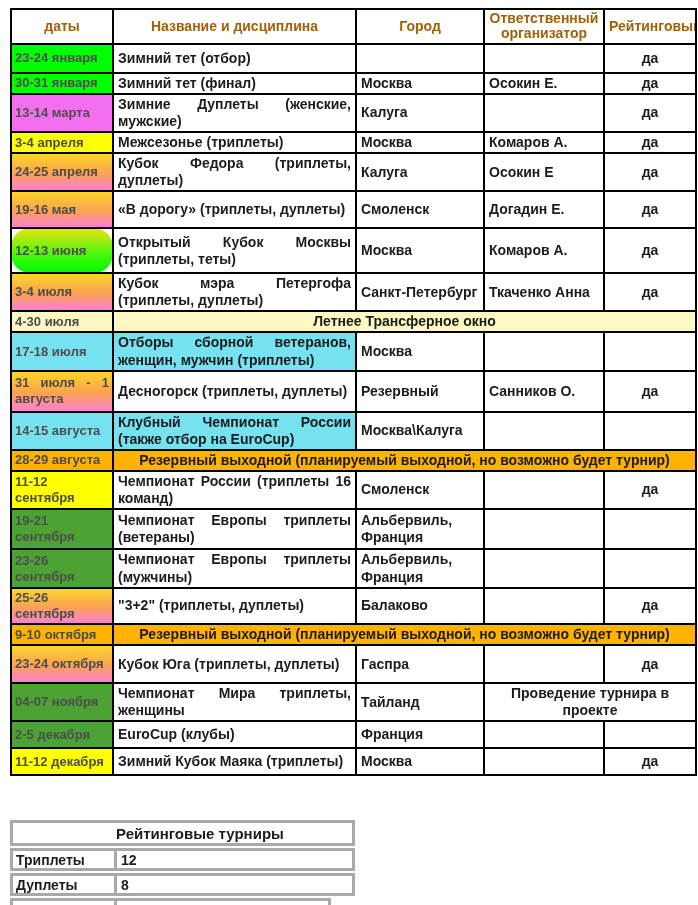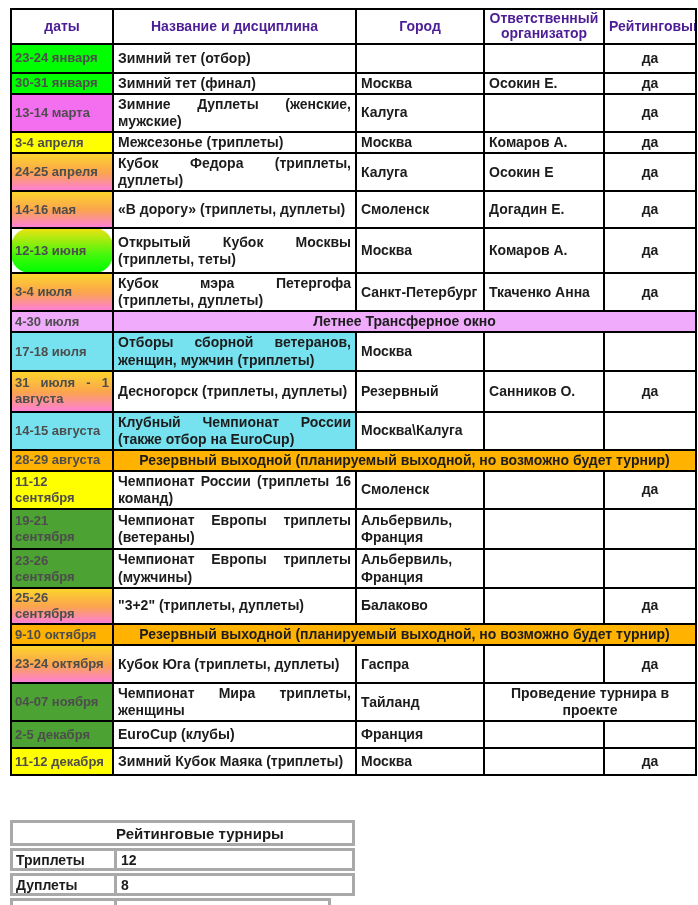--- a/index.html
+++ b/index.html
@@ -1,32 +1,32 @@
 <!DOCTYPE html>
 <html><head>
 <meta charset="utf-8">
 <style>
   html,body{margin:0;padding:0;background:#ffffff;}
   body{width:698px;height:905px;position:relative;font-family:"Liberation Sans","DejaVu Sans",sans-serif;}
   .main-table{position:absolute;left:10px;top:8px;border-collapse:collapse;table-layout:fixed;width:685px;}
   .main-table td{border:2px solid #000;font-weight:bold;color:#1c1c1c;font-size:14px;padding:1px 4px;vertical-align:middle;line-height:1.22;overflow:hidden;}
-  .main-table .hdr td{text-align:center;color:#4c1d95;font-size:14px;line-height:1.1;background:#fff;}
+  .main-table .hdr td{text-align:center;color:#a16207;font-size:14px;line-height:1.1;background:#fff;}
   td.date{font-size:13px;color:#4d4d4d;padding:1px 3px;}
   td.name{text-align:justify;}
   td.city, td.org{text-align:left;}
   td.rating{text-align:center;}
   td.banner{text-align:center;}
   td.org-merged{text-align:center;}
   td.date-justify{text-align:justify;}
   
   .bg-lime{background:#00ff00;margin-left:26px;}
   .bg-yellow{background:#ffff00;}
   .bg-magenta{background:#f46ff0;}
   .bg-cyan{background:#76e2f0;}
-  .bg-lyellow{background:#f0abfc;}
+  .bg-lyellow{background:#fef9c3;}
   .bg-orange{background:#ffb200;}
   .bg-green{background:#4ca334;}
   .bg-gpink{background:linear-gradient(180deg,#fcd42c 0%,#fba44e 52%,#fd80d6 100%);}
   .bg-ggreen{background:linear-gradient(180deg,#eae311 0%,#45f70d 60%,#00ff00 100%);border-radius:19px;}
   
   .summary{position:absolute;left:10px;top:820px;width:345px;}
   .sum-row{border:3px solid #a9a9a9;background:#fff;margin-bottom:2px;display:flex;align-items:center;font-weight:bold;color:#1c1c1c;}
   .sum-head{height:20px;padding-left:103px;font-size:15px;}
   .sum-label{width:95px;padding:1px 3px;border-right:3px solid #a9a9a9;font-size:14px;align-self:stretch;display:flex;align-items:center;}
   .sum-value{padding:1px 4px;font-size:14px;}
@@ -81,21 +81,21 @@
     <td class="rating">да</td>
   </tr>
   <tr style="height:36px">
     <td class="date bg-gpink">24-25 апреля</td>
     <td class="name">Кубок Федора (триплеты, дуплеты)</td>
     <td class="city">Калуга</td>
     <td class="org">Осокин Е</td>
     <td class="rating">да</td>
   </tr>
   <tr style="height:37px">
-    <td class="date bg-gpink">14-16 мая</td>
+    <td class="date bg-gpink">19-16 мая</td>
     <td class="name">«В дорогу» (триплеты, дуплеты)</td>
     <td class="city">Смоленск</td>
     <td class="org">Догадин Е.</td>
     <td class="rating">да</td>
   </tr>
   <tr style="height:45px">
     <td class="date bg-ggreen">12-13 июня</td>
     <td class="name">Открытый Кубок Москвы (триплеты, теты)</td>
     <td class="city">Москва</td>
     <td class="org">Комаров А.</td>

